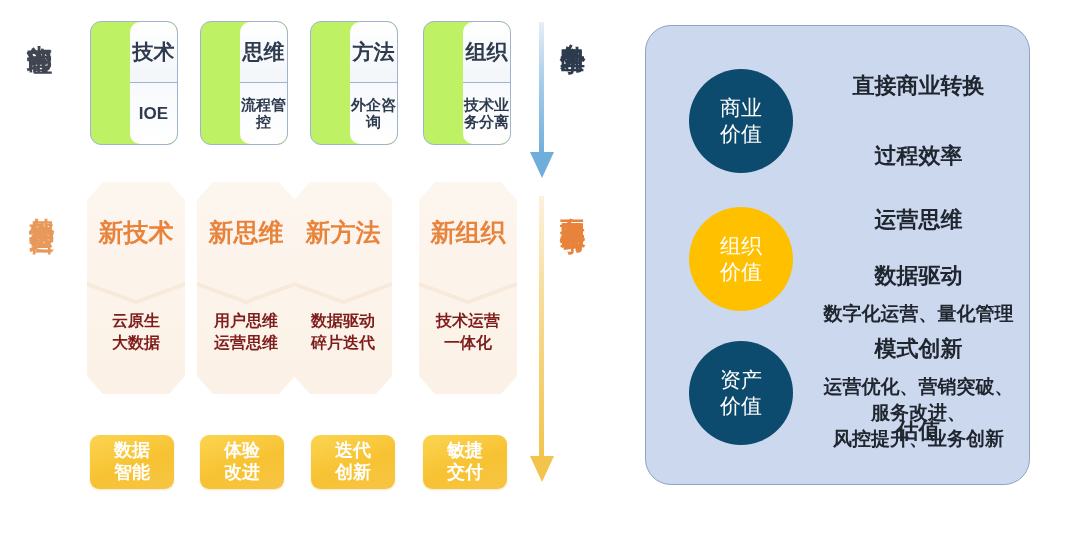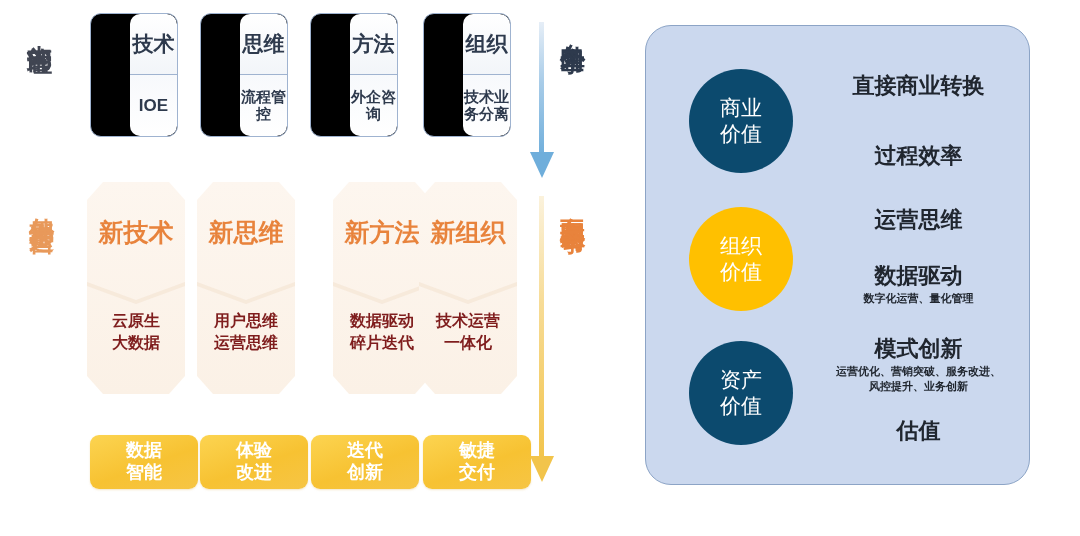--- a/index.html
+++ b/index.html
@@ -45,24 +45,24 @@
     color: #E8995A;
     height: 192px;
   }
 
   
   .topcard {
     width: 88px;
     height: 124px;
     border: 1.2px solid #9FB3D0;
     border-radius: 11px;
-    background: #000000;
+    background: #bef264;
     box-sizing: border-box;
     overflow: hidden;
-    top: 13px;
+    top: 21px;
     padding-left: 39px;
   }
   .topcard .cell {
     height: 50%;
     box-sizing: border-box;
     display: flex;
     align-items: center;
     justify-content: center;
     text-align: center;
     color: #2E3A4D;
@@ -105,21 +105,21 @@
     top: 128px;
     text-align: center;
     font-size: 16px;
     font-weight: bold;
     color: #7f1d1d;
     line-height: 1.35;
   }
 
   
   .ybox {
-    width: 108px;
+    width: 84px;
     height: 54px;
     top: 435px;
     border-radius: 9px;
     background: linear-gradient(160deg,#FCD451 0%, #F7C232 55%, #F6C545 100%);
     display: flex;
     align-items: center;
     justify-content: center;
     text-align: center;
     color: #FFFFFF;
     font-size: 18px;
@@ -177,24 +177,24 @@
     text-align: center;
     color: #20262F;
   }
   .ritem .main {
     font-size: 22px;
     font-weight: bold;
     line-height: 1.2;
     white-space: nowrap;
   }
   .ritem .sub {
-    font-size: 11px;
+    font-size: 19px;
     font-weight: bold;
     line-height: 1.35;
-    margin-top: 2px;
+    margin-top: 12px;
     color: #20262F;
   }
 </style>
 </head>
 <body>
 
 <div id="canvas">
 
   <div class="abs vtext side-label-internal">内部管理</div>
 
@@ -240,21 +240,21 @@
           <stop offset="100%" stop-color="#FBF1E6"></stop>
         </linearGradient>
       </defs>
       <path d="M0,18 L16,0 L82,0 L98,18 L98,194 L82,212 L16,212 L0,194 Z" fill="url(#hg2)"></path>
       <path d="M0,100 L49,118 L98,100 L98,104 L49,122 L0,104 Z" fill="#F6E8D8" opacity="0.85"></path>
     </svg>
     <div class="hex-title">新思维</div>
     <div class="hex-sub">用户思维<br>运营思维</div>
   </div>
 
-  <div class="abs hexwrap" style="left:294px;margin-left:39px;">
+  <div class="abs hexwrap" style="left:294px;">
     <svg width="98" height="212" viewBox="0 0 98 212">
       <defs>
         <linearGradient id="hg3" x1="0" y1="0" x2="0" y2="1">
           <stop offset="0%" stop-color="#FDF6EF"></stop>
           <stop offset="100%" stop-color="#FBF1E6"></stop>
         </linearGradient>
       </defs>
       <path d="M0,18 L16,0 L82,0 L98,18 L98,194 L82,212 L16,212 L0,194 Z" fill="url(#hg3)"></path>
       <path d="M0,100 L49,118 L98,100 L98,104 L49,122 L0,104 Z" fill="#F6E8D8" opacity="0.85"></path>
     </svg>

